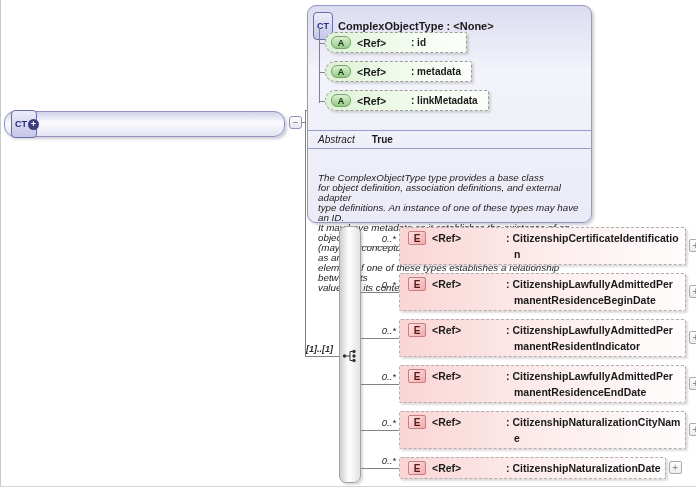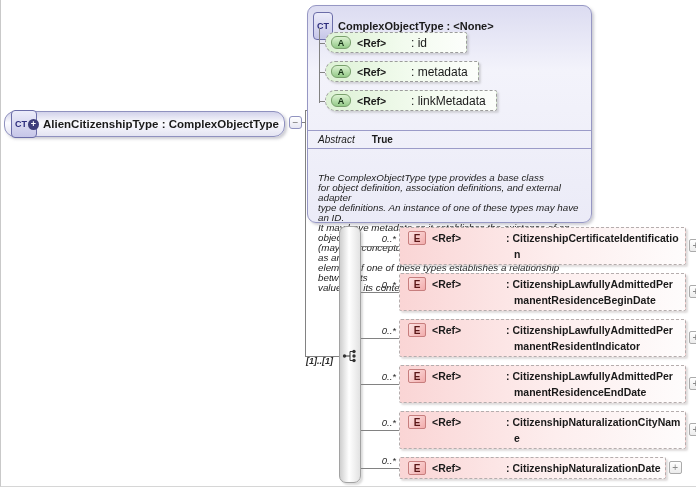--- a/index.html
+++ b/index.html
@@ -69,21 +69,21 @@
   .attr-row::before {
     content:""; position:absolute; left:-7px; top:50%; width:6px; border-top:1px solid #828282;
   }
   .a-icon {
     flex:none; width:20px; height:13px; border:1px solid #79a06d; border-radius:6px;
     background:linear-gradient(180deg,#dcf2d2 0%,#94ca88 100%);
     color:#143014; font-size:9px; font-weight:bold; line-height:12px; text-align:center;
     margin-right:6px;
   }
   .attr-ref { flex:none; width:54px; font-weight:bold; font-size:10.5px; white-space:nowrap; }
-  .attr-name { font-weight:normal; font-size:12px; white-space:nowrap; }
+  .attr-name { font-weight:bold; font-size:10px; white-space:nowrap; }
 
   .facet-row {
     position:absolute; left:0; right:0; top:124px; height:19px;
     border-top:1px solid #9b9bc8; border-bottom:1px solid #9b9bc8;
     padding:1px 10px; display:flex; align-items:center;
   }
   .facet-label { font-style:italic; font-size:10px; }
   .facet-value { font-weight:bold; font-size:10px; margin-left:17px; }
   .doc {
     position:absolute; left:10px; right:6px; top:147px;
@@ -92,21 +92,21 @@
 
   
   .seq-bar {
     position:absolute; left:338px; top:226px; width:22px; height:257px;
     border:1px solid #a2a2a2; border-radius:7px;
     background:linear-gradient(90deg,#cfcfcf 0%,#ffffff 45%,#e2e2e2 100%);
     box-shadow:2px 2px 2px rgba(140,140,140,0.3);
   }
   .seq-icon { position:absolute; left:2px; top:121px; }
   .cardinality {
-    position:absolute; left:290px; top:356px; width:42px; text-align:right;
+    position:absolute; left:290px; top:344px; width:42px; text-align:right;
     font-style:italic; font-weight:bold; font-size:9px; color:#2a2a2a;
   }
 
   
   .elements { position:absolute; left:360px; top:227px; width:336px; }
   .el-row {
     position:relative; margin-left:38px; margin-bottom:8px;
     width:fit-content; max-width:287px;
     display:flex; align-items:flex-start;
     padding:2px 4px;
@@ -147,21 +147,20 @@
   <div class="ln h" style="left:301px;top:122px;width:4px;"></div>
   <div class="ln v" style="left:304px;top:110px;height:247px;"></div>
   <div class="ln h" style="left:304px;top:110px;width:3px;"></div>
   <div class="ln h" style="left:304px;top:356px;width:35px;"></div>
 
   <div class="root-box">
     <span class="ct-icon">
         <span>CT</span>
         <span class="plus-dot">+</span>
       </span>
-    <span class="root-label">AlienCitizenshipType : ComplexObjectType</span>
   </div>
   <div class="toggle-box">−</div>
 
   <div class="base-box">
     <div class="base-header">
       <span class="ct-icon">
           <span>CT</span>
         </span>
       <span class="base-title">ComplexObjectType : &lt;None&gt;</span>
     </div>

